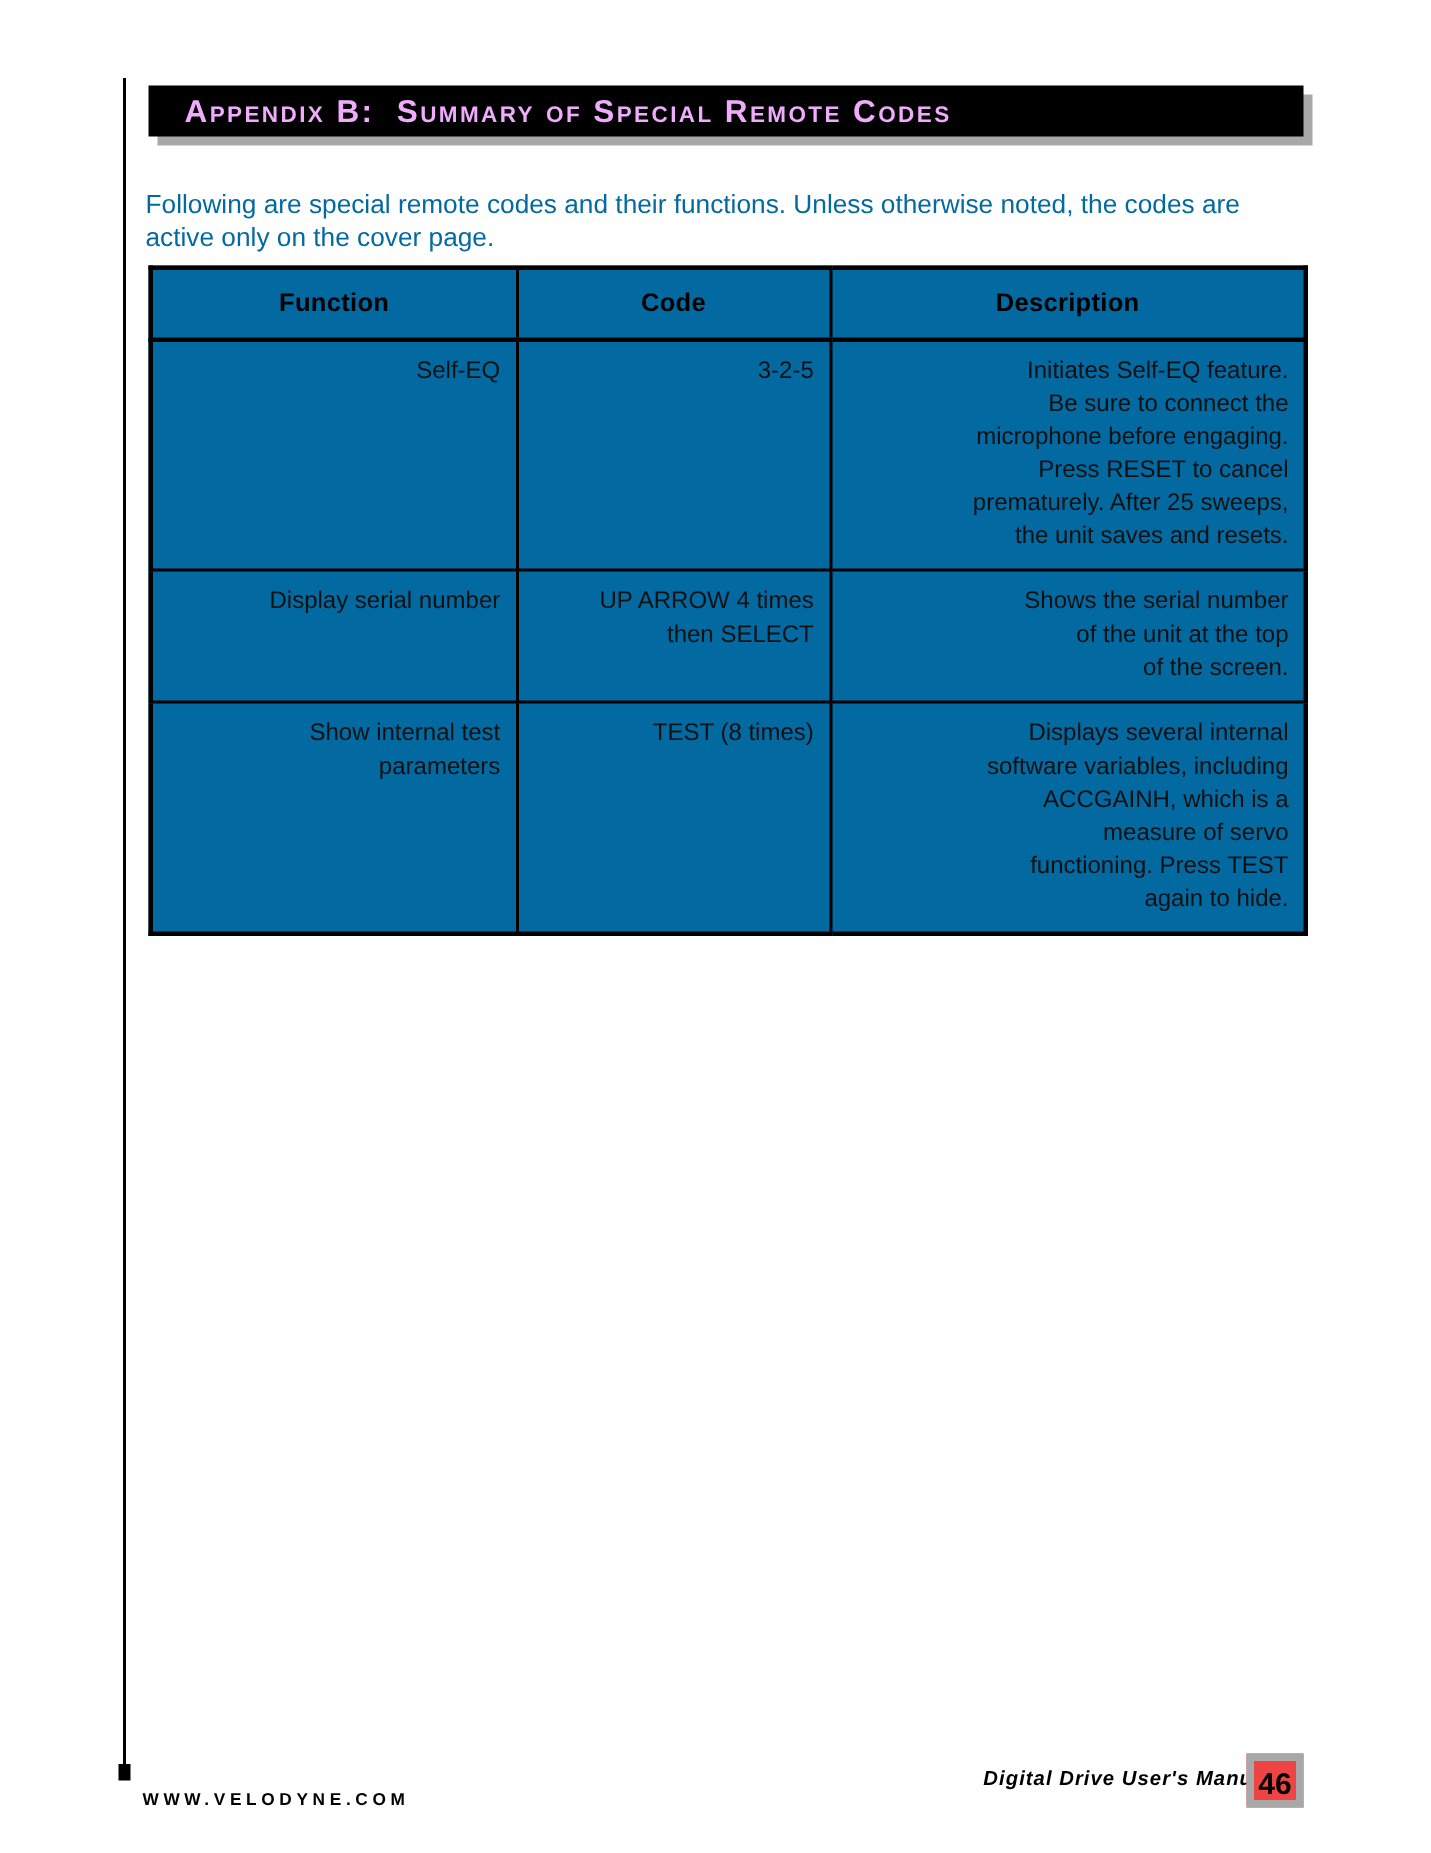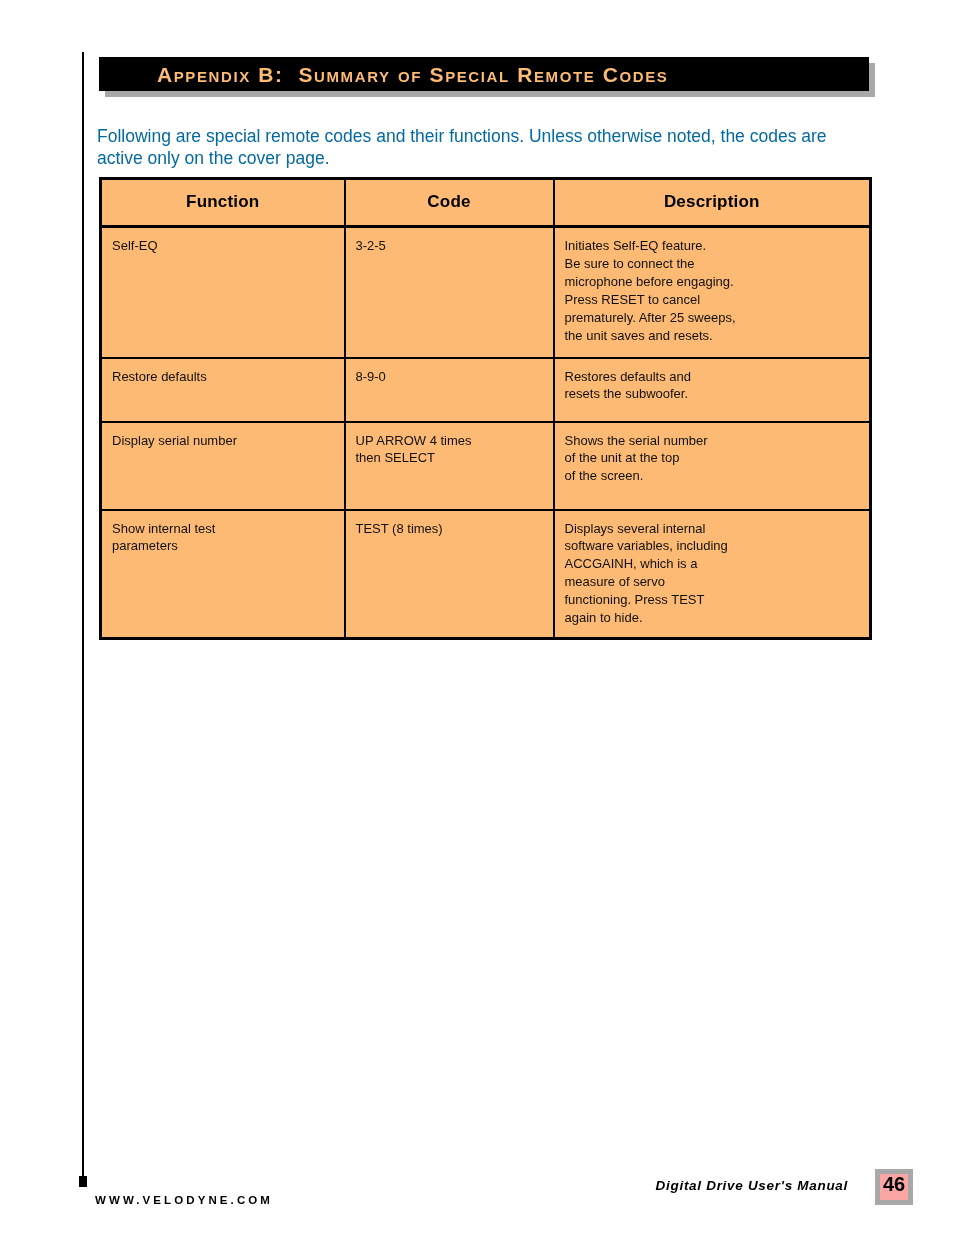--- a/index.html
+++ b/index.html
@@ -56,29 +56,28 @@
     top: 0;
     width: 770px;
     height: 34px;
     background: #000000;
     box-sizing: border-box;
     display: flex;
     align-items: center;
     padding-left: 24px;
   }
   .banner-title {
-    color: #fdba74;
+    color: #f0abfc;
     font-family: "Liberation Sans", sans-serif;
     font-weight: bold;
     font-size: 21px;
     font-variant: small-caps;
     letter-spacing: 1.6px;
     white-space: pre;
     line-height: 1;
-    margin-left: 34px;
   }
 
   
   .intro {
     position: absolute;
     left: 97px;
     top: 107px;
     width: 776px;
     font-size: 17.5px;
     line-height: 1.28;
@@ -87,31 +86,31 @@
   }
 
   
   .codes-table {
     position: absolute;
     left: 99px;
     top: 177px;
     width: 770px;
     border-collapse: collapse;
     table-layout: fixed;
-    background: #fdba74;
+    background: #0369a1;
   }
   .codes-table td, .codes-table th {
     border: 2px solid #000000;
     padding: 0;
     vertical-align: top;
   }
   .codes-table .cell {
     padding: 9px 10px 10px 10px;
-    text-align: left;
-    font-size: 13px;
+    text-align: right;
+    font-size: 16px;
     line-height: 1.38;
     white-space: pre-line;
     color: #111111;
   }
   .codes-table thead th {
     border-bottom-width: 3px;
   }
   .codes-table tr:first-child th { border-top-width: 3px; }
   .codes-table th:first-child, .codes-table td:first-child { border-left-width: 3px; }
   .codes-table th:last-child, .codes-table td:last-child { border-right-width: 3px; }
@@ -154,29 +153,29 @@
     top: 1178px;
     font-size: 13.5px;
     font-weight: bold;
     font-style: italic;
     letter-spacing: 0.7px;
     color: #000000;
     white-space: nowrap;
   }
   .page-box {
     position: absolute;
-    left: 875px;
+    left: 831px;
     top: 1169px;
     width: 38px;
     height: 36px;
-    background: #fca5a5;
+    background: #ef4444;
     border: 5px solid #a8a8a8;
     box-sizing: border-box;
     display: flex;
-    align-items: flex-start;
+    align-items: flex-end;
     justify-content: center;
   }
   .page-num {
     font-size: 20px;
     font-weight: bold;
     color: #000000;
     line-height: 1;
   }
 </style>
 </head>
@@ -226,32 +225,20 @@
       <td>
         <div class="cell">Initiates Self-EQ feature.
 Be sure to connect the
 microphone before engaging.
 Press RESET to cancel
 prematurely. After 25 sweeps,
 the unit saves and resets.</div>
       </td>
     </tr>
 
-    <tr class="r-short">
-      <td>
-        <div class="cell">Restore defaults</div>
-      </td>
-      <td>
-        <div class="cell">8-9-0</div>
-      </td>
-      <td>
-        <div class="cell">Restores defaults and
-resets the subwoofer.</div>
-      </td>
-    </tr>
 
 
     <tr class="r-mid">
       <td>
         <div class="cell">Display serial number</div>
       </td>
       <td>
         <div class="cell">UP ARROW 4 times
 then SELECT</div>
       </td>

